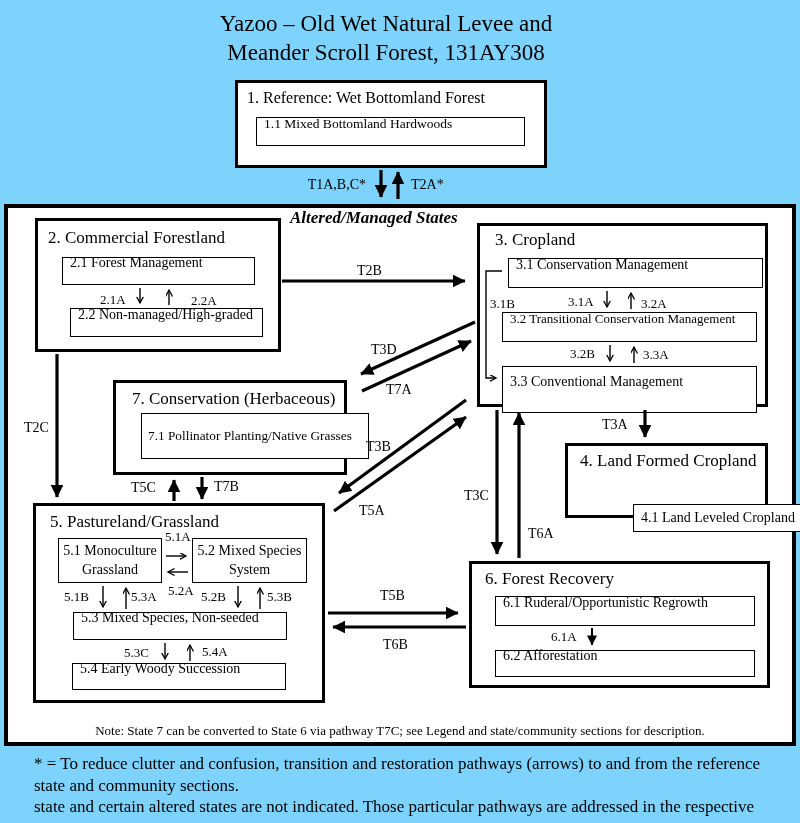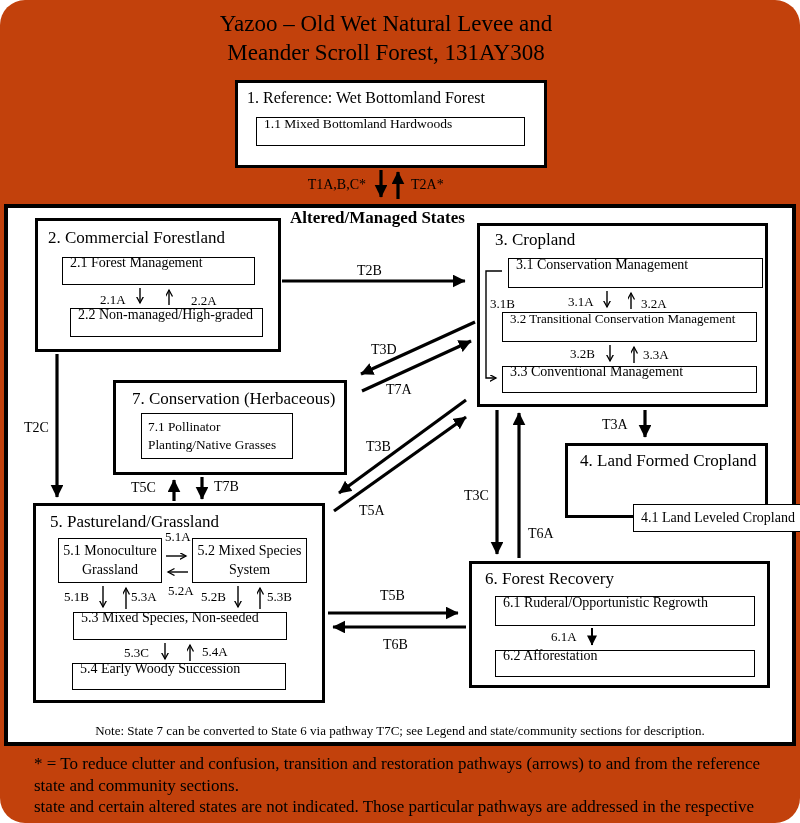--- a/index.html
+++ b/index.html
@@ -1,29 +1,29 @@
 <!DOCTYPE html>
 <html><head>
 <meta charset="utf-8">
 <style>
   html,body{margin:0;padding:0;background:#fff;}
-  .page{position:relative;width:800px;height:823px;background:#c2410c;
-        font-family:"Liberation Serif","DejaVu Serif",serif;color:#000;overflow:hidden;border-radius:25px;}
+  .page{position:relative;width:800px;height:823px;background:#7dd3fc;
+        font-family:"Liberation Serif","DejaVu Serif",serif;color:#000;overflow:hidden;}
   .titleblock{position:absolute;left:0;top:9px;width:772px;text-align:center;
               font-size:23px;line-height:29px;}
   .state{position:absolute;border:3px solid #000;background:#fff;box-sizing:border-box;}
   .state.thickbig{border-width:4px;}
   .community{position:absolute;border:1.4px solid #000;background:#fff;box-sizing:border-box;
              font-size:14px;display:flex;align-items:center;padding:0 2px 16px 7px;white-space:nowrap;}
   .community.center{justify-content:center;text-align:center;padding:0 2px;}
   .community.wrap{white-space:normal;line-height:1.35;}
   .community.tight{font-size:13px;}
   .state-title{position:absolute;font-size:17px;white-space:nowrap;}
   .box1-title{position:absolute;font-size:16px;white-space:nowrap;}
-  .alt-title{position:absolute;font-weight:bold;font-size:17px;white-space:nowrap;}
+  .alt-title{position:absolute;font-weight:bold;font-size:17px;white-space:nowrap;font-style:italic;}
   .tlabel{position:absolute;font-size:14px;white-space:nowrap;z-index:6;}
   .plabel{position:absolute;font-size:13px;white-space:nowrap;z-index:6;}
   .note{position:absolute;left:4px;top:723px;width:792px;text-align:center;font-size:13px;}
   .footnote{position:absolute;left:34px;top:753px;width:760px;font-size:17px;line-height:21.5px;}
   svg.overlay{position:absolute;left:0;top:0;z-index:5;pointer-events:none;}
   .lthick{stroke:#000;stroke-width:3.2;}
   .lmed{stroke:#000;stroke-width:2;}
   .lthin{stroke:#000;stroke-width:1.4;fill:none;}
 </style>
 </head>
@@ -50,30 +50,30 @@
   <div class="state-title" style="left:48px;top:228px;">2. Commercial Forestland</div>
   <div class="community" style="left:62px;top:257px;width:193px;height:28px;">2.1 Forest Management</div>
   <div class="community" style="left:62px;top:308px;width:193px;height:29px;margin-left:8px;">2.2 Non-managed/High-graded</div>
   <div class="plabel" style="left:100px;top:292px;">2.1A</div>
   <div class="plabel" style="left:191px;top:293px;">2.2A</div>
 
   <div class="state" style="left:477px;top:223px;width:291px;height:184px;"></div>
   <div class="state-title" style="left:495px;top:230px;">3. Cropland</div>
   <div class="community" style="left:502px;top:258px;width:255px;height:30px;margin-left:6px;">3.1 Conservation Management</div>
   <div class="community tight" style="left:502px;top:312px;width:255px;height:30px;">3.2 Transitional Conservation Management</div>
-  <div class="community" style="left:502px;top:366px;width:255px;height:27px;">3.3 Conventional Management</div>
+  <div class="community" style="left:502px;top:366px;width:255px;height:47px;">3.3 Conventional Management</div>
   <div class="plabel" style="left:568px;top:294px;">3.1A</div>
   <div class="plabel" style="left:641px;top:296px;">3.2A</div>
   <div class="plabel" style="left:490px;top:296px;background:#fff;">3.1B</div>
   <div class="plabel" style="left:570px;top:346px;">3.2B</div>
   <div class="plabel" style="left:643px;top:347px;">3.3A</div>
 
   <div class="state" style="left:113px;top:380px;width:234px;height:95px;"></div>
   <div class="state-title" style="left:132px;top:389px;">7. Conservation (Herbaceous)</div>
-  <div class="community wrap" style="left:141px;top:413px;width:152px;height:46px;font-size:13.3px;padding:2px 12px 2px 6px;">7.1 Pollinator Planting/Native Grasses</div>
+  <div class="community wrap" style="left:141px;top:413px;width:228px;height:46px;font-size:13.3px;padding:2px 12px 2px 6px;">7.1 Pollinator Planting/Native Grasses</div>
 
   <div class="state" style="left:33px;top:503px;width:292px;height:200px;"></div>
   <div class="state-title" style="left:50px;top:512px;">5. Pastureland/Grassland</div>
   <div class="community center wrap" style="left:58px;top:538px;width:104px;height:45px;">5.1 Monoculture Grassland</div>
   <div class="community center wrap" style="left:192px;top:538px;width:115px;height:45px;">5.2 Mixed Species System</div>
   <div class="community" style="left:73px;top:612px;width:214px;height:28px;">5.3 Mixed Species, Non-seeded</div>
   <div class="community" style="left:72px;top:663px;width:214px;height:27px;">5.4 Early Woody Succession</div>
   <div class="plabel" style="left:165px;top:529px;">5.1A</div>
   <div class="plabel" style="left:168px;top:583px;">5.2A</div>
   <div class="plabel" style="left:64px;top:589px;">5.1B</div>

